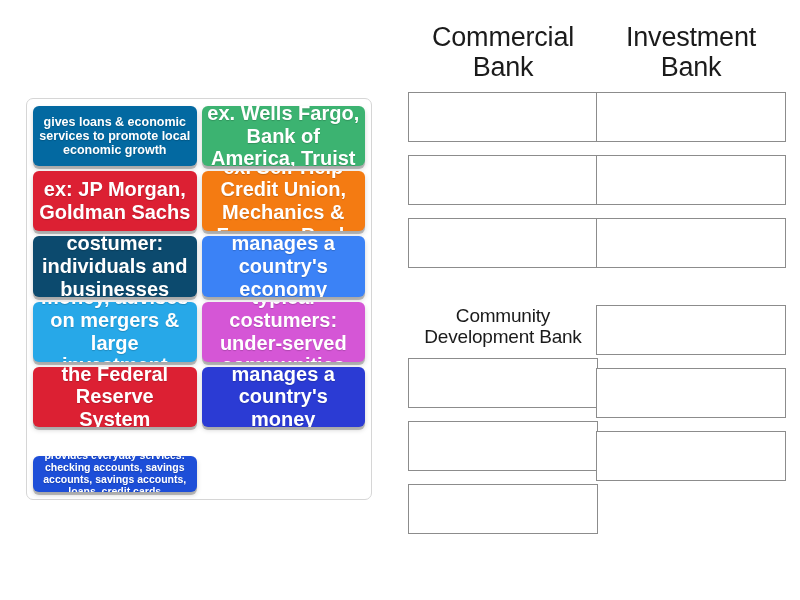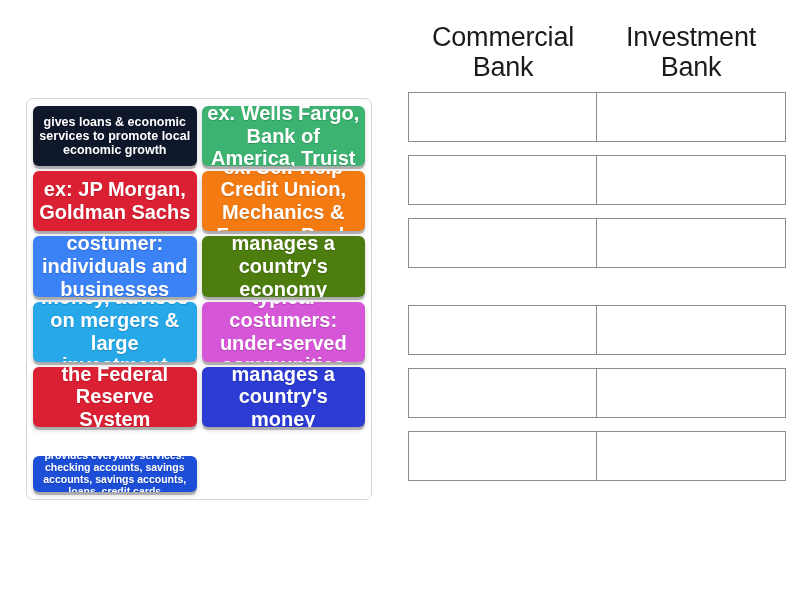--- a/index.html
+++ b/index.html
@@ -98,36 +98,36 @@
     box-sizing: border-box;
     margin-bottom: 13px;
   }
   .dropzone:last-child { margin-bottom: 0; }
 </style>
 </head>
 <body>
 
 <div id="tile-tray">
   <div class="tile-grid">
-      <div class="tile fs-sm" style="background: #0f172a;">
+      <div class="tile fs-sm" style="background: #0369a1;">
         <span>gives loans &amp; economic services to promote local economic growth</span>
       </div>
       <div class="tile fs-md" style="background: rgb(60, 179, 113);">
         <span>ex. Wells Fargo, Bank of America, Truist</span>
       </div>
       <div class="tile fs-lg" style="background: rgb(220, 32, 51);">
         <span>ex: JP Morgan, Goldman Sachs</span>
       </div>
       <div class="tile fs-md" style="background: rgb(244, 123, 18);">
         <span>ex. Self-Help Credit Union, Mechanics &amp; Farmers Bank</span>
       </div>
-      <div class="tile fs-md" style="background: #3b82f6;">
+      <div class="tile fs-md" style="background: #0c4a6e;">
         <span>costumer: individuals and businesses</span>
       </div>
-      <div class="tile fs-lg" style="background: #4d7c0f;">
+      <div class="tile fs-lg" style="background: #3b82f6;">
         <span>manages a country's economy</span>
       </div>
       <div class="tile fs-md" style="background: rgb(39, 168, 232);">
         <span>helps raise money, advises on mergers &amp; large investment deals</span>
       </div>
       <div class="tile fs-md" style="background: rgb(213, 86, 214);">
         <span>typical costumers: under-served communities</span>
       </div>
       <div class="tile fs-lg" style="background: rgb(220, 32, 51);">
         <span>the Federal Reserve System</span>
@@ -148,20 +148,21 @@
       <div class="dropzone"></div>
       <div class="dropzone"></div>
     </div>
     <div class="cat-group cat-c2 cat-r1">
       <div class="cat-title title-big">Investment Bank</div>
       <div class="dropzone"></div>
       <div class="dropzone"></div>
       <div class="dropzone"></div>
     </div>
     <div class="cat-group cat-c1 cat-r2">
+      <div class="cat-title title-small">Community Development Bank</div>
       <div class="dropzone"></div>
       <div class="dropzone"></div>
       <div class="dropzone"></div>
     </div>
     <div class="cat-group cat-c2 cat-r2">
       <div class="dropzone"></div>
       <div class="dropzone"></div>
       <div class="dropzone"></div>
     </div>
   </div>

